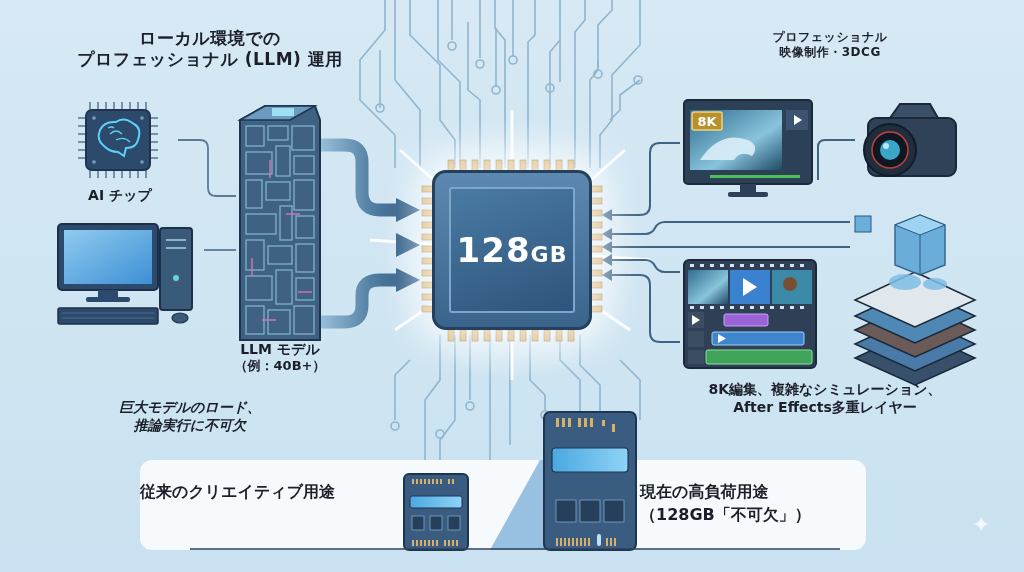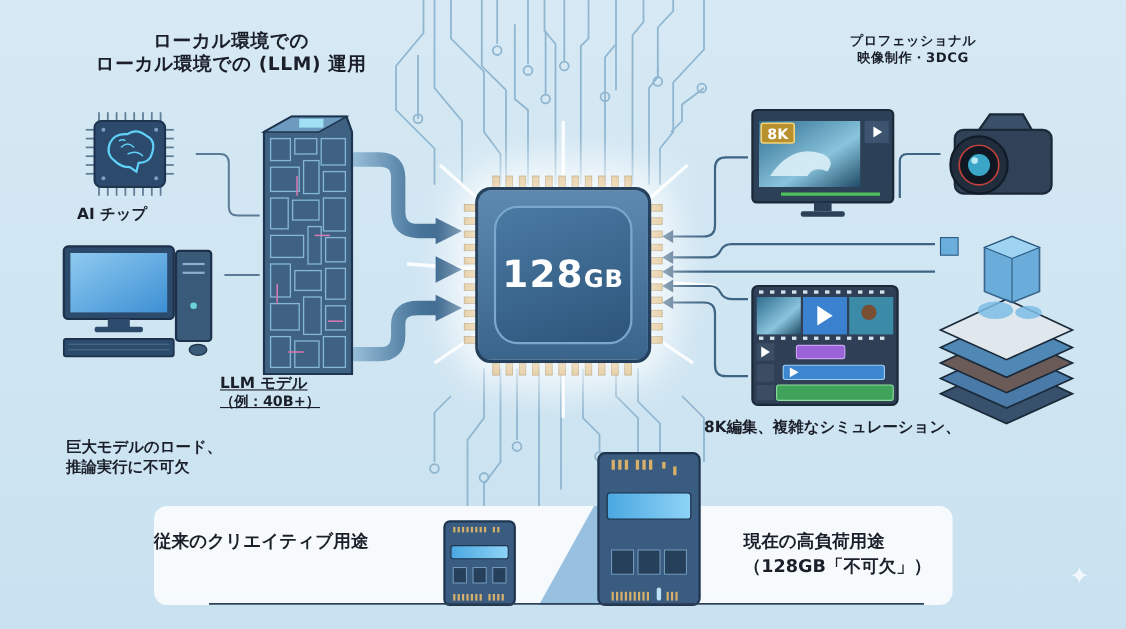--- a/index.html
+++ b/index.html
@@ -9,33 +9,33 @@
     background: linear-gradient(180deg, #d6e9f4 0%, #cfe5f2 55%, #c9e1f0 100%);
     font-family: "DejaVu Sans", "Liberation Sans", sans-serif;
     color: #1a1f29;
   }
   .abs { position: absolute; }
   .title {
     font-weight: bold; text-align: center; line-height: 1.25; letter-spacing: 0.5px;
   }
   .title-left { left: 60px; top: 28px; width: 300px; font-size: 17px; }
   .title-right { left: 680px; top: 30px; width: 300px; font-size: 12px; }
-  .label { font-weight: bold; line-height: 1.3; font-size: 14px; }
+  .label { font-weight: bold; text-align: center; line-height: 1.3; font-size: 14px; }
   #diagram-svg { position: absolute; left: 0; top: 0; }
 
   .cpu {
     left: 432px; top: 170px; width: 160px; height: 160px;
     border-radius: 14px;
     background: linear-gradient(180deg, #5d89b0 0%, #3a648c 100%);
     border: 3px solid #24405c;
     box-shadow: 0 0 40px 14px rgba(255,255,255,0.75);
   }
   .cpu-inner {
     position: absolute; left: 14px; top: 14px; right: 14px; bottom: 14px;
-    border-radius: 22px;
+    border-radius: 3px;
     background: linear-gradient(160deg, #4a7aa3 0%, #2e557b 100%);
     border: 2px solid #7ba7cc;
     display: flex; flex-direction: column; align-items: center; justify-content: center;
     color: #fff;
   }
   .cpu-cap { font-size: 34px; font-weight: bold; letter-spacing: 1px; line-height: 1; }
   .cpu-cap small { font-size: 22px; }
   .cpu-sub { font-size: 14px; font-weight: bold; margin-top: 6px; line-height: 1.35; text-align: center; }
 
   .banner {
@@ -450,52 +450,53 @@
         <rect x="614" y="538" width="2" height="8"></rect>
     </g>
     <rect x="597" y="534" width="4" height="12" rx="2" fill="#bfe1f5"></rect>
   </g>
 
   <line x1="190" y1="549" x2="840" y2="549" stroke="#2c4058" stroke-width="1.5"></line>
 </svg>
 
 <div class="abs title title-left">
   <div>ローカル環境での</div>
-  <div>ローカル環境での (LLM) 運用</div>
+  <div>プロフェッショナル (LLM) 運用</div>
 </div>
 <div class="abs title title-right">
   <div>プロフェッショナル</div>
   <div>映像制作・3DCG</div>
 </div>
 
 <div class="abs label" style="left:70px; top:186px; width:100px; font-size:14px;">AI チップ</div>
-<div class="abs label" style="left:200px; top:340px; width:160px; font-size:14px;text-decoration:underline;">
+<div class="abs label" style="left:200px; top:340px; width:160px; font-size:14px;">
   <div>LLM モデル</div>
   <div style="font-size:13px;">（例：40B+）</div>
 </div>
-<div class="abs label" style="left:60px; top:398px; width:260px; font-size:14px;">
+<div class="abs label" style="left:60px; top:398px; width:260px; font-size:14px;font-style:italic;">
   <div>巨大モデルのロード、</div>
   <div>推論実行に不可欠</div>
 </div>
 
 <div class="abs label" style="left:640px; top:380px; width:370px; font-size:14px;">
   <div>8K編集、複雑なシミュレーション、</div>
+  <div>After Effects多重レイヤー</div>
 </div>
 
 <div class="abs cpu">
   <div class="cpu-inner">
     <div class="cpu-cap"><span>128</span><small>GB</small></div>
   </div>
 </div>
 
 <div class="abs banner" style="z-index:-0;"></div>
 <div class="abs banner-text" style="left:140px; top:480px; width:260px;">
   <div>従来のクリエイティブ用途</div>
 </div>
-<div class="abs banner-text" style="left:676px; top:480px; width:220px;">
+<div class="abs banner-text" style="left:640px; top:480px; width:220px;">
   <div>現在の高負荷用途</div>
   <div>（128GB「不可欠」）</div>
 </div>
 
 <div class="abs sparkle">✦</div>
 
 <style>
   
   .banner { z-index: 0; }
   #diagram-svg { z-index: 1; }

